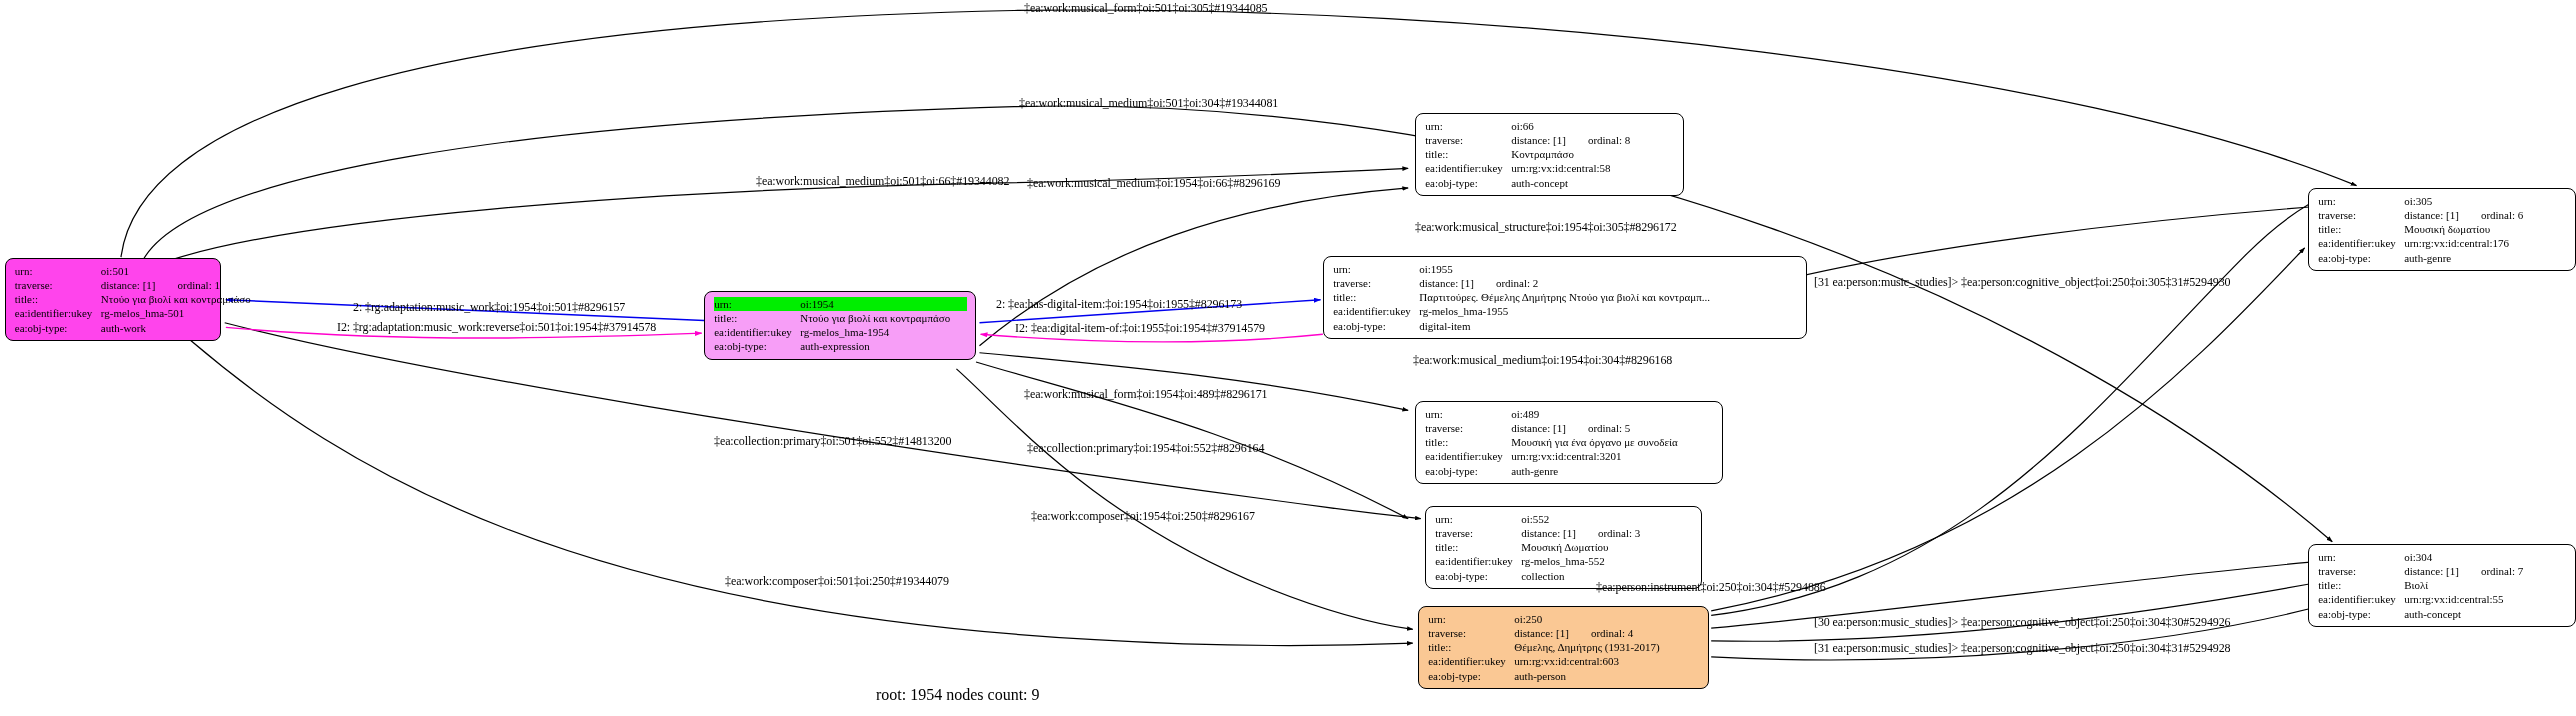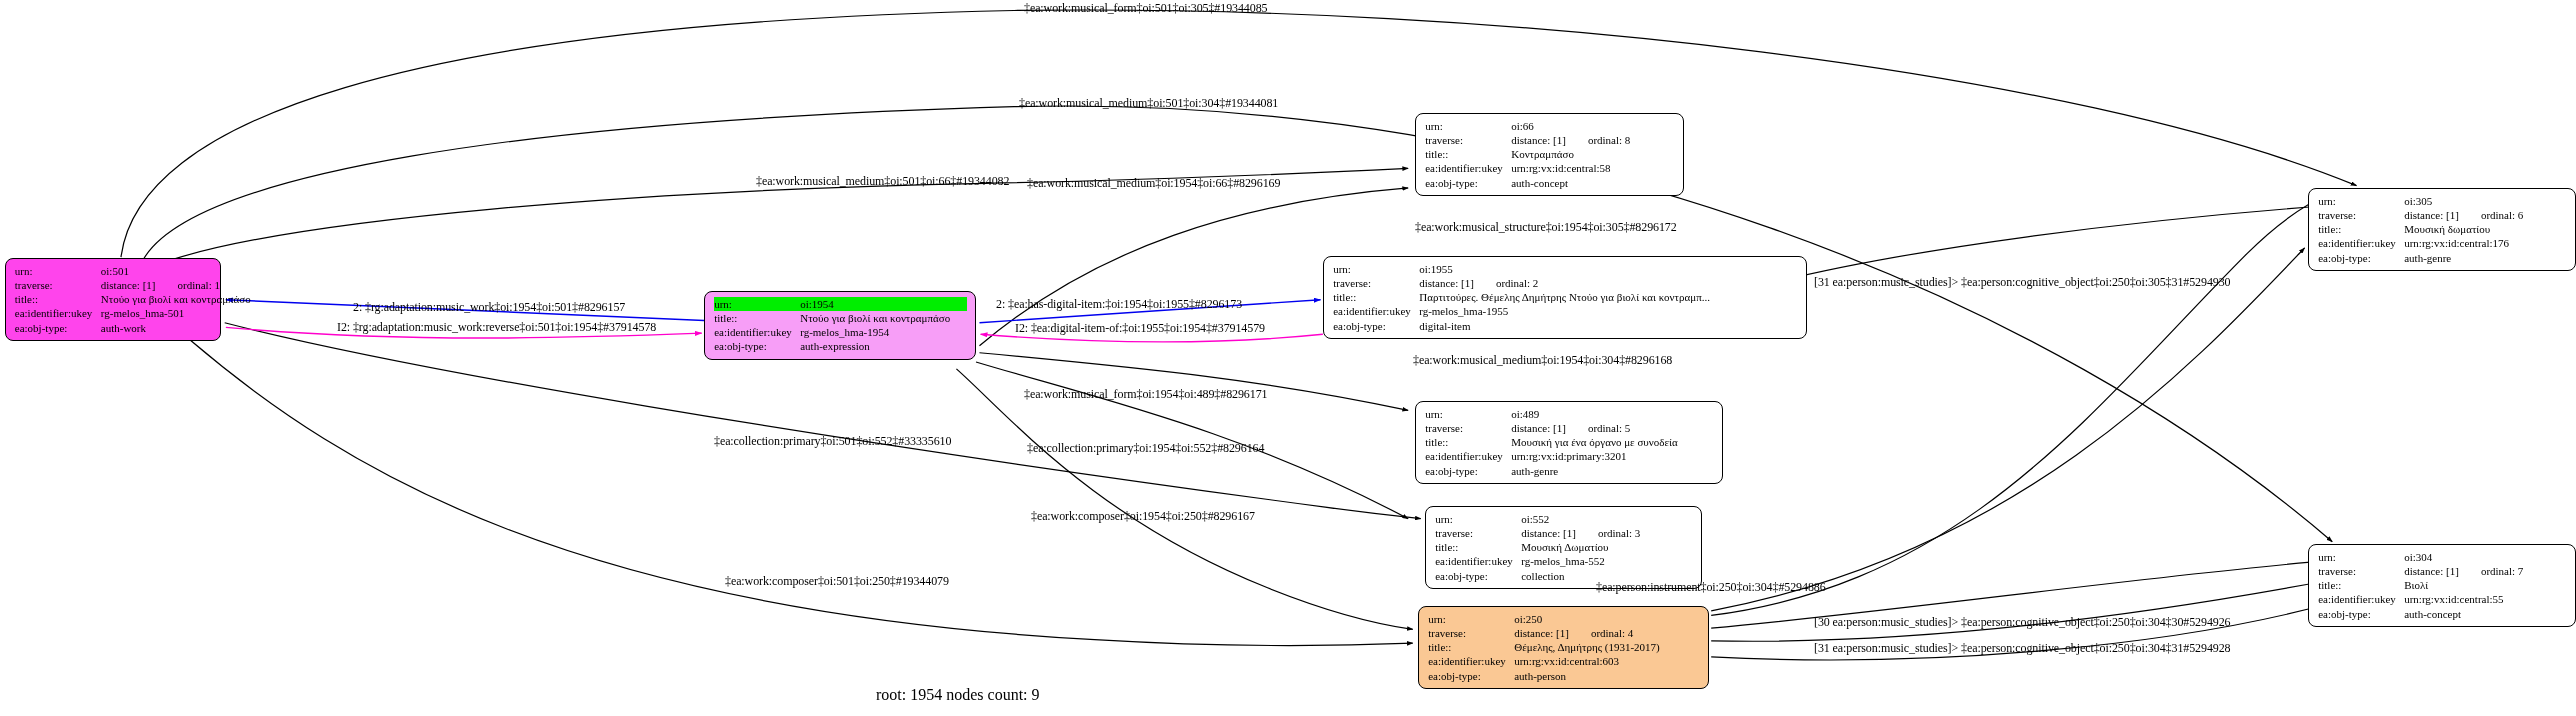--- a/index.html
+++ b/index.html
@@ -197,21 +197,21 @@
         <div class="row">
           <span class="k">traverse:</span>
           <span class="v">distance: [1]<span class="ord">ordinal: 5</span></span>
         </div>
         <div class="row">
           <span class="k">title::</span>
           <span class="v">Μουσική για ένα όργανο με συνοδεία</span>
         </div>
         <div class="row">
           <span class="k">ea:identifier:ukey</span>
-          <span class="v">urn:rg:vx:id:primary:3201</span>
+          <span class="v">urn:rg:vx:id:central:3201</span>
         </div>
         <div class="row">
           <span class="k">ea:obj-type:</span>
           <span class="v">auth-genre</span>
         </div>
       </div>
       <div class="node " style="left: 1425px; top: 506px; width: 277px;">
         <div class="row">
           <span class="k">urn:</span>
           <span class="v">oi:552</span>
@@ -306,21 +306,21 @@
       <div class="elabel" style="left: 708px; top: 174px; color: rgb(0, 0, 0); margin-left: 48px;">‡ea:work:musical_medium‡oi:501‡oi:66‡#19344082</div>
       <div class="elabel" style="left: 1027px; top: 176px; color: rgb(0, 0, 0);">‡ea:work:musical_medium‡oi:1954‡oi:66‡#8296169</div>
       <div class="elabel" style="left: 1415px; top: 220px; color: rgb(0, 0, 0);">‡ea:work:musical_structure‡oi:1954‡oi:305‡#8296172</div>
       <div class="elabel" style="left: 353px; top: 300px; color: rgb(0, 0, 0);">2: ‡rg:adaptation:music_work‡oi:1954‡oi:501‡#8296157</div>
       <div class="elabel" style="left: 323px; top: 320px; color: rgb(0, 0, 0); margin-left: 14px;">I2: ‡rg:adaptation:music_work:reverse‡oi:501‡oi:1954‡#37914578</div>
       <div class="elabel" style="left: 996px; top: 297px; color: rgb(0, 0, 0);">2: ‡ea:has-digital-item:‡oi:1954‡oi:1955‡#8296173</div>
       <div class="elabel" style="left: 1015px; top: 321px; color: rgb(0, 0, 0);">I2: ‡ea:digital-item-of:‡oi:1955‡oi:1954‡#37914579</div>
       <div class="elabel" style="left: 1814px; top: 275px; color: rgb(0, 0, 0);">[31 ea:person:music_studies]&gt; ‡ea:person:cognitive_object‡oi:250‡oi:305‡31#5294930</div>
       <div class="elabel" style="left: 1413px; top: 353px; color: rgb(0, 0, 0);">‡ea:work:musical_medium‡oi:1954‡oi:304‡#8296168</div>
       <div class="elabel" style="left: 1024px; top: 387px; color: rgb(0, 0, 0);">‡ea:work:musical_form‡oi:1954‡oi:489‡#8296171</div>
-      <div class="elabel" style="left: 714px; top: 434px; color: rgb(0, 0, 0);">‡ea:collection:primary‡oi:501‡oi:552‡#33335610</div>
+      <div class="elabel" style="left: 714px; top: 434px; color: rgb(0, 0, 0);">‡ea:collection:primary‡oi:501‡oi:552‡#14813200</div>
       <div class="elabel" style="left: 1027px; top: 441px; color: rgb(0, 0, 0);">‡ea:collection:primary‡oi:1954‡oi:552‡#8296164</div>
       <div class="elabel" style="left: 1031px; top: 509px; color: rgb(0, 0, 0);">‡ea:work:composer‡oi:1954‡oi:250‡#8296167</div>
       <div class="elabel" style="left: 1596px; top: 580px; color: rgb(0, 0, 0);">‡ea:person:instrument‡oi:250‡oi:304‡#5294886</div>
       <div class="elabel" style="left: 725px; top: 574px; color: rgb(0, 0, 0);">‡ea:work:composer‡oi:501‡oi:250‡#19344079</div>
       <div class="elabel" style="left: 1814px; top: 615px; color: rgb(0, 0, 0);">[30 ea:person:music_studies]&gt; ‡ea:person:cognitive_object‡oi:250‡oi:304‡30#5294926</div>
       <div class="elabel" style="left: 1814px; top: 641px; color: rgb(0, 0, 0);">[31 ea:person:music_studies]&gt; ‡ea:person:cognitive_object‡oi:250‡oi:304‡31#5294928</div>
     </div>
 
   <div class="footer" style="left:876px; top:686px;">root: 1954 nodes count: 9</div>
 </div>

